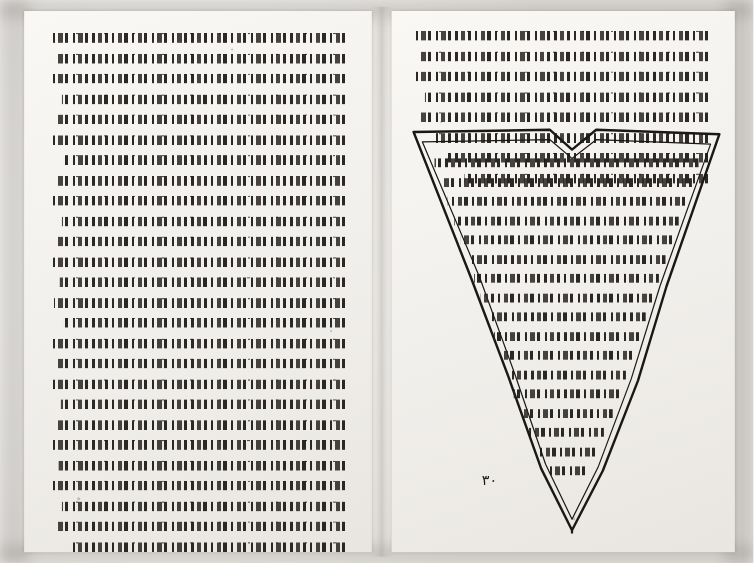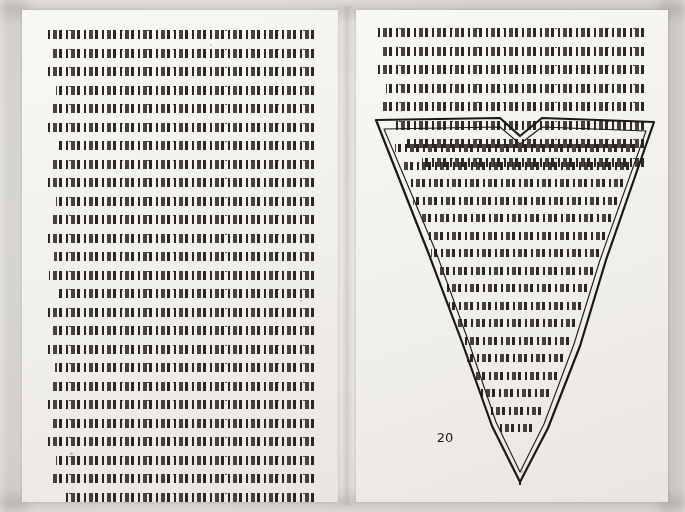--- a/index.html
+++ b/index.html
@@ -284,21 +284,21 @@
         <div class="f-line" style="width:120px"></div>
         <div class="f-line" style="width:108px"></div>
         <div class="f-line" style="width:96px"></div>
         <div class="f-line" style="width:84px"></div>
         <div class="f-line" style="width:68px"></div>
         <div class="f-line" style="width:52px"></div>
         <div class="f-line" style="width:34px"></div>
       </div>
     </div>
 
-    <div class="seal">20</div>
+    <div class="seal">٣٠</div>
 
     <div class="speck" style="left:70px;  top:452px; width:3px; height:3px;"></div>
     <div class="speck" style="left:210px; top:44px;  width:2px; height:2px;"></div>
     <div class="speck" style="left:300px; top:300px; width:2px; height:2px;"></div>
     <div class="speck" style="left:520px; top:470px; width:3px; height:3px;"></div>
     <div class="speck" style="left:620px; top:200px; width:2px; height:2px;"></div>
     <div class="speck" style="left:400px; top:110px; width:2px; height:2px;"></div>
 
     <div class="sr-text">Open two-page handwritten Arabic manuscript spread</div>
     <div class="sr-text">Arabic (naskh/maghribi hand)</div>

